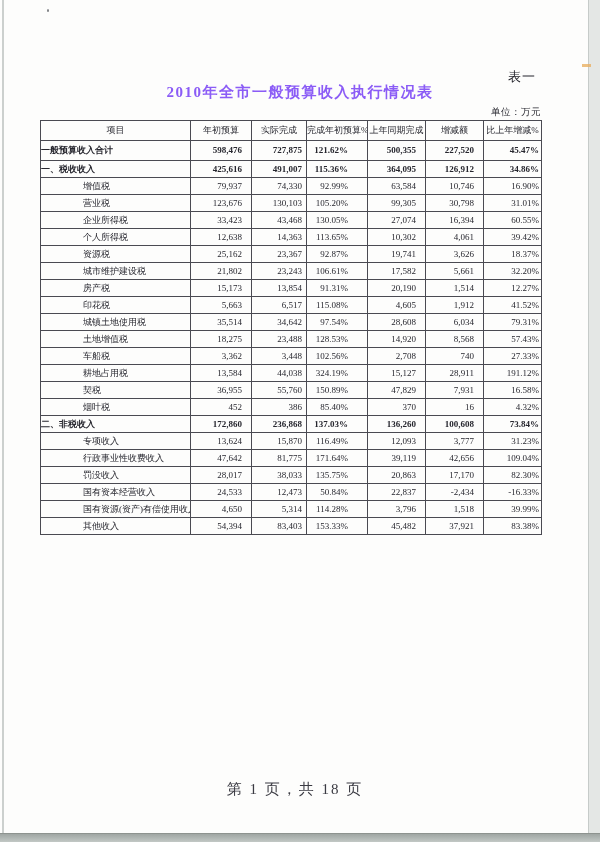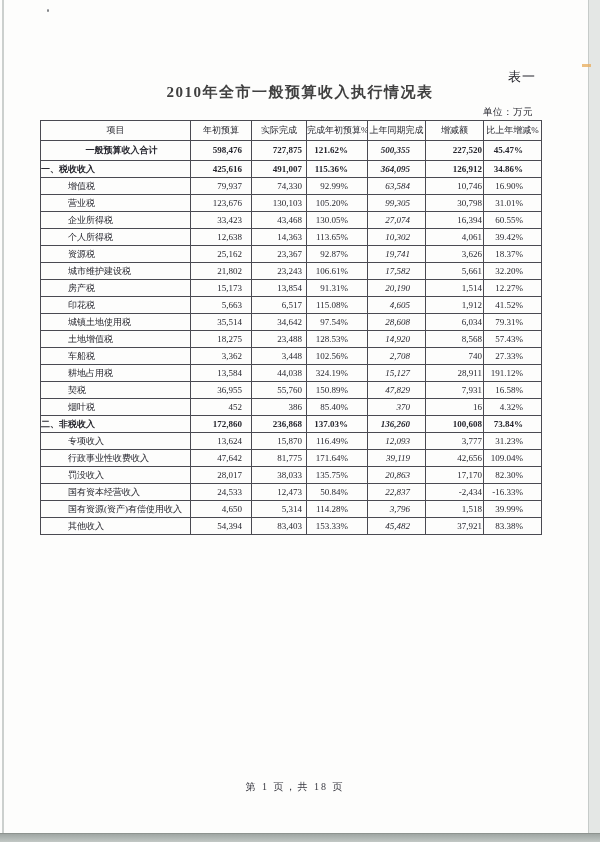--- a/index.html
+++ b/index.html
@@ -32,55 +32,55 @@
     position:absolute;right:9px;top:64px;width:9px;height:3px;
     background:#e8b063;opacity:.8;
   }
   .sheet-tag{
     position:absolute;top:68px;right:64px;
     font-size:13px;letter-spacing:1px;
   }
   .doc-title{
     position:absolute;top:83px;left:0;width:600px;
     text-align:center;font-size:15px;font-weight:bold;letter-spacing:1.5px;
-    color:#404040;
+    color:#8b5cf6;
   }
   .unit-note{
-    position:absolute;top:106px;right:67px;
+    position:absolute;top:106px;right:59px;
     font-size:9.5px;letter-spacing:.5px;
   }
   table.budget{
     position:absolute;left:40px;top:120px;width:494px;
     border-collapse:collapse;table-layout:fixed;
     border:1.5px solid #3a3a41;
   }
   table.budget th, table.budget td{
     border:1px solid #4a4a52;
     font-size:9px;line-height:1.15;
     padding:0;overflow:hidden;white-space:nowrap;
   }
   table.budget th{
     height:19px;text-align:center;font-weight:normal;
   }
   table.budget td{height:16px;}
   tr.total td{height:19px;font-weight:bold;}
   tr.section td{font-weight:bold;}
   td.item{text-align:left;padding-left:3px;}
-  tr.total td.item{text-align:center;padding-left:12px;}
-  tr.item td.item{padding-left:27px;}
+  tr.total td.item{text-align:left;padding-left:0;}
+  tr.item td.item{padding-left:42px;}
   td.val{text-align:right;font-size:9.5px;}
   table.budget td:nth-child(2){padding-right:9px;}
   table.budget td:nth-child(3){padding-right:4px;}
   table.budget td:nth-child(4){padding-right:19px;}
-  table.budget td:nth-child(5){padding-right:15px;font-style:italic;}
-  table.budget td:nth-child(6){padding-right:1px;}
-  table.budget td:nth-child(7){padding-right:18px;}
+  table.budget td:nth-child(5){padding-right:9px;}
+  table.budget td:nth-child(6){padding-right:9px;}
+  table.budget td:nth-child(7){padding-right:2px;}
   .page-footer{
     position:absolute;top:780px;left:0;width:590px;
-    text-align:center;font-size:10px;letter-spacing:2px;color:#3a3a42;
+    text-align:center;font-size:15px;letter-spacing:2px;color:#3a3a42;
   }
 </style>
 </head>
 <body>
 
 <div class="edge-left"></div>
 <div class="edge-right"></div>
 <div class="edge-bottom"></div>
 <div class="speck-dark"></div>
 <div class="speck-orange"></div>

